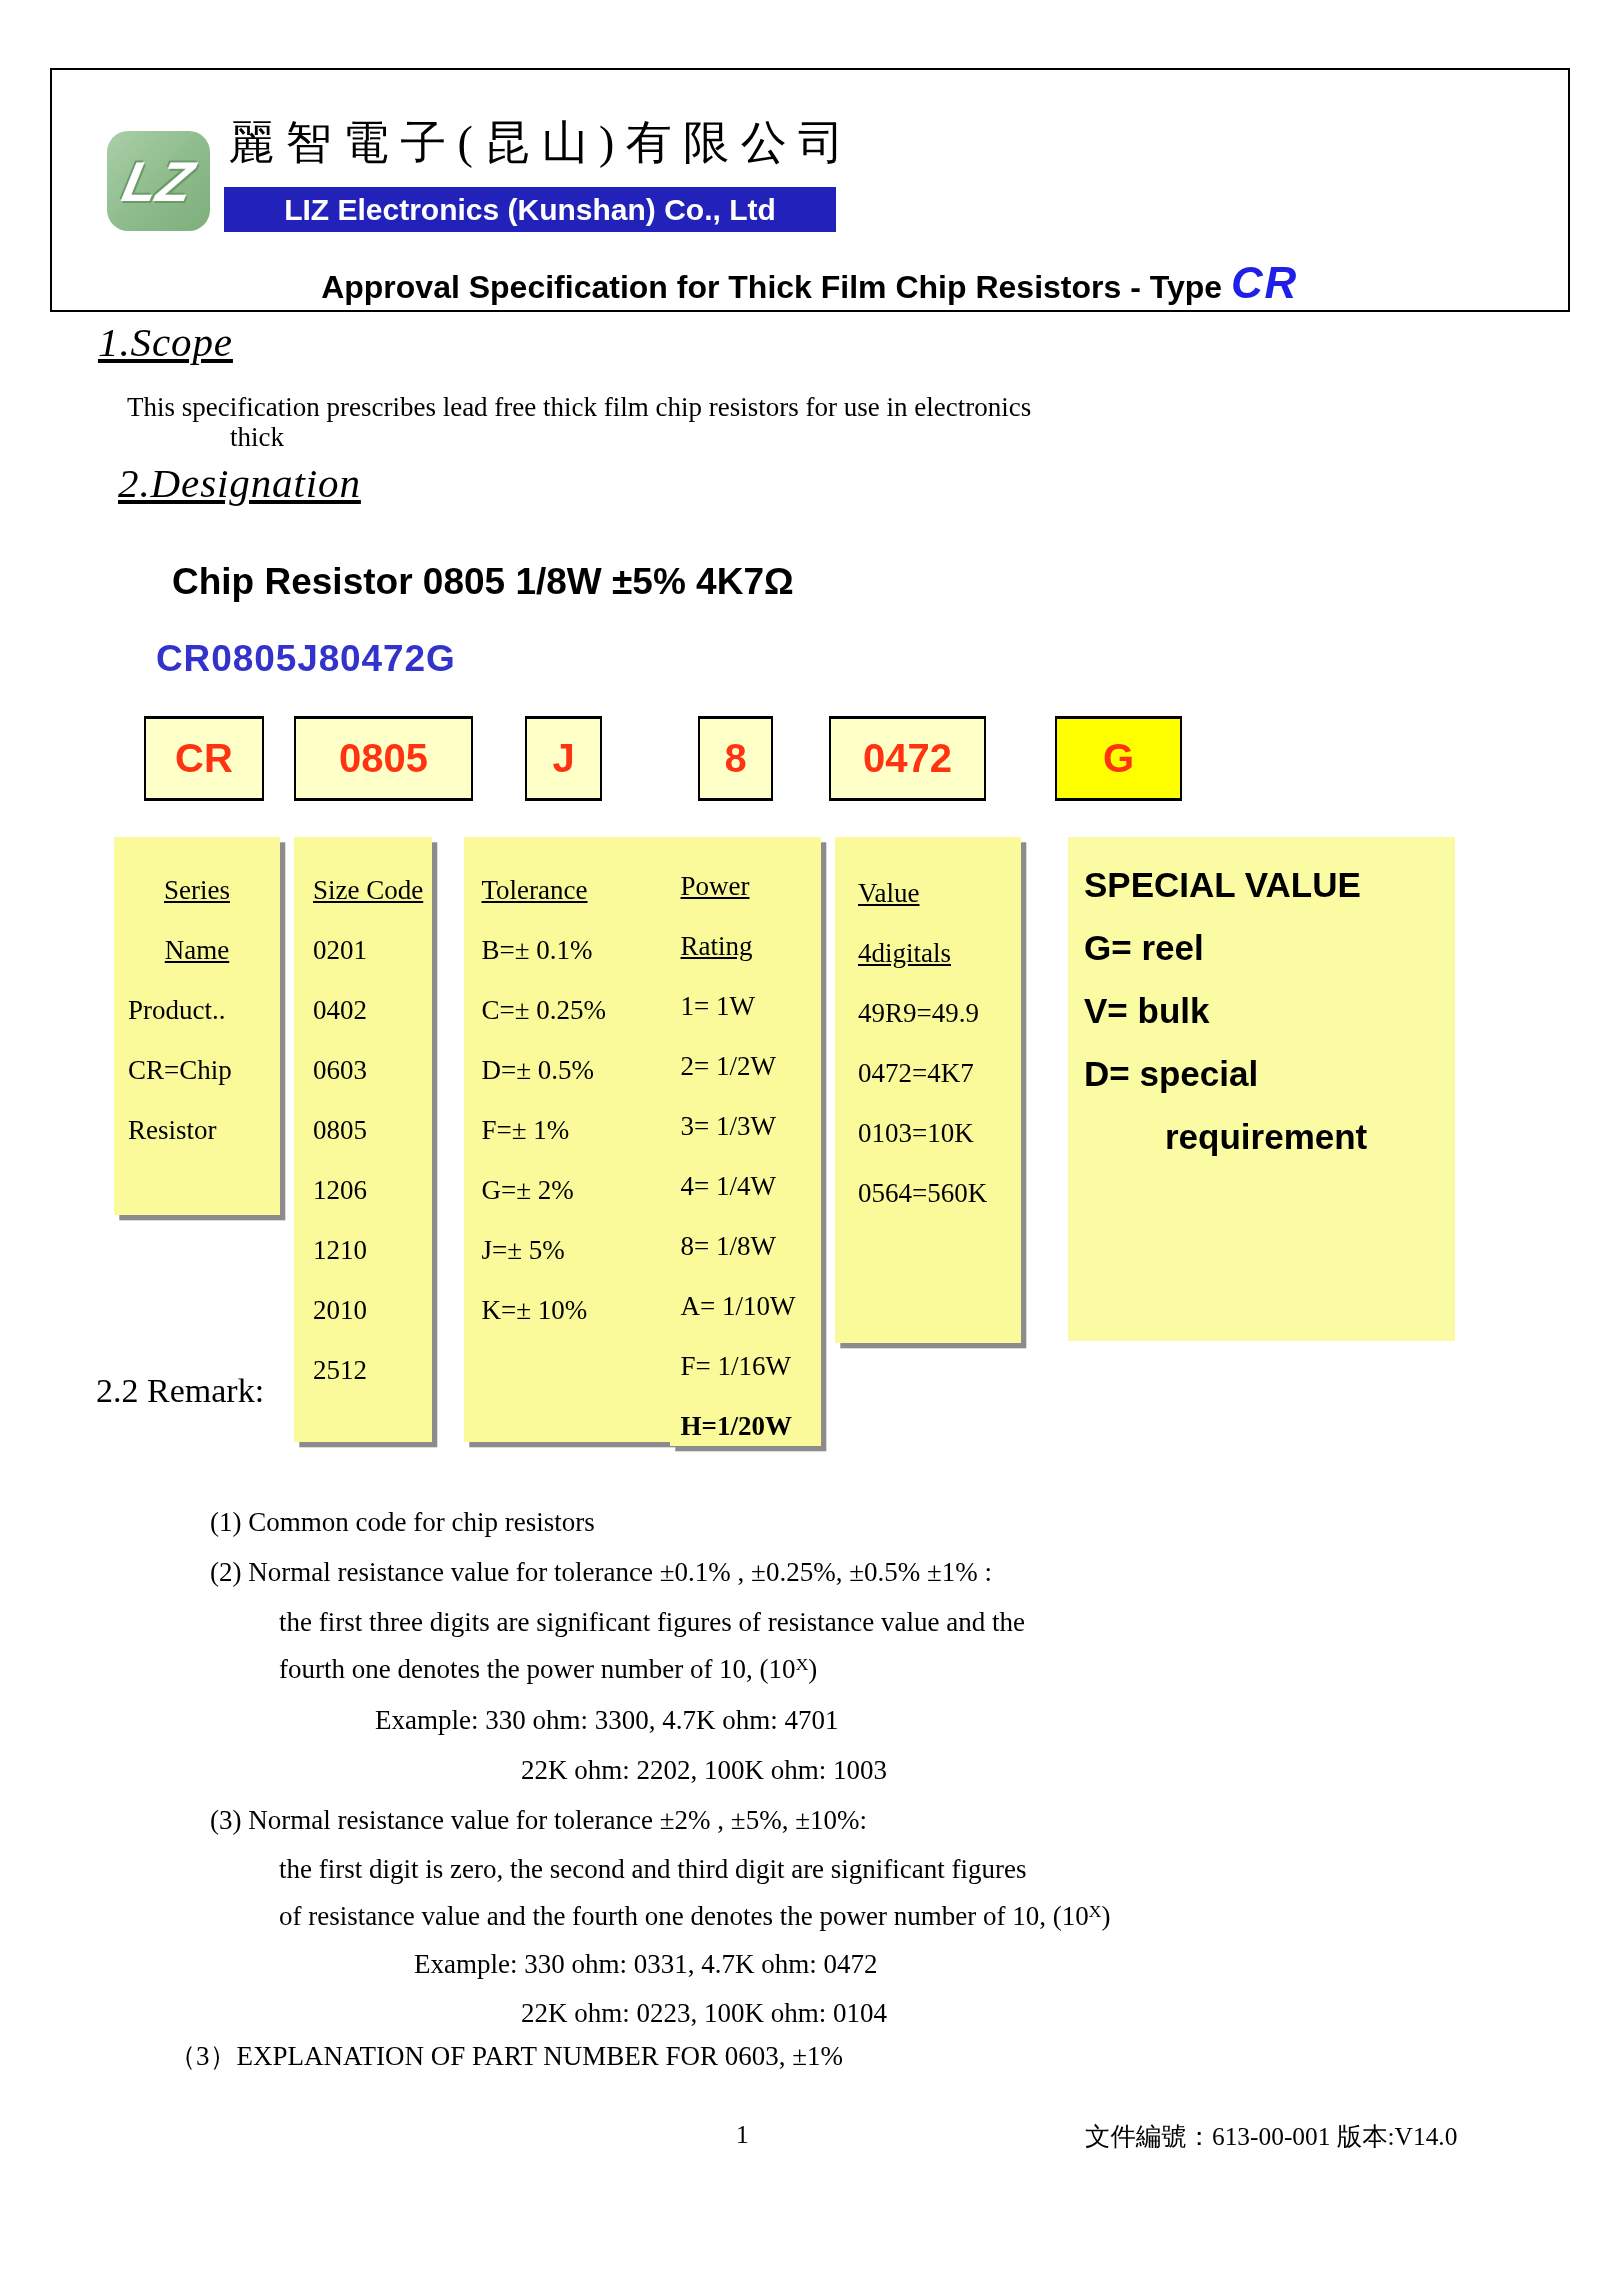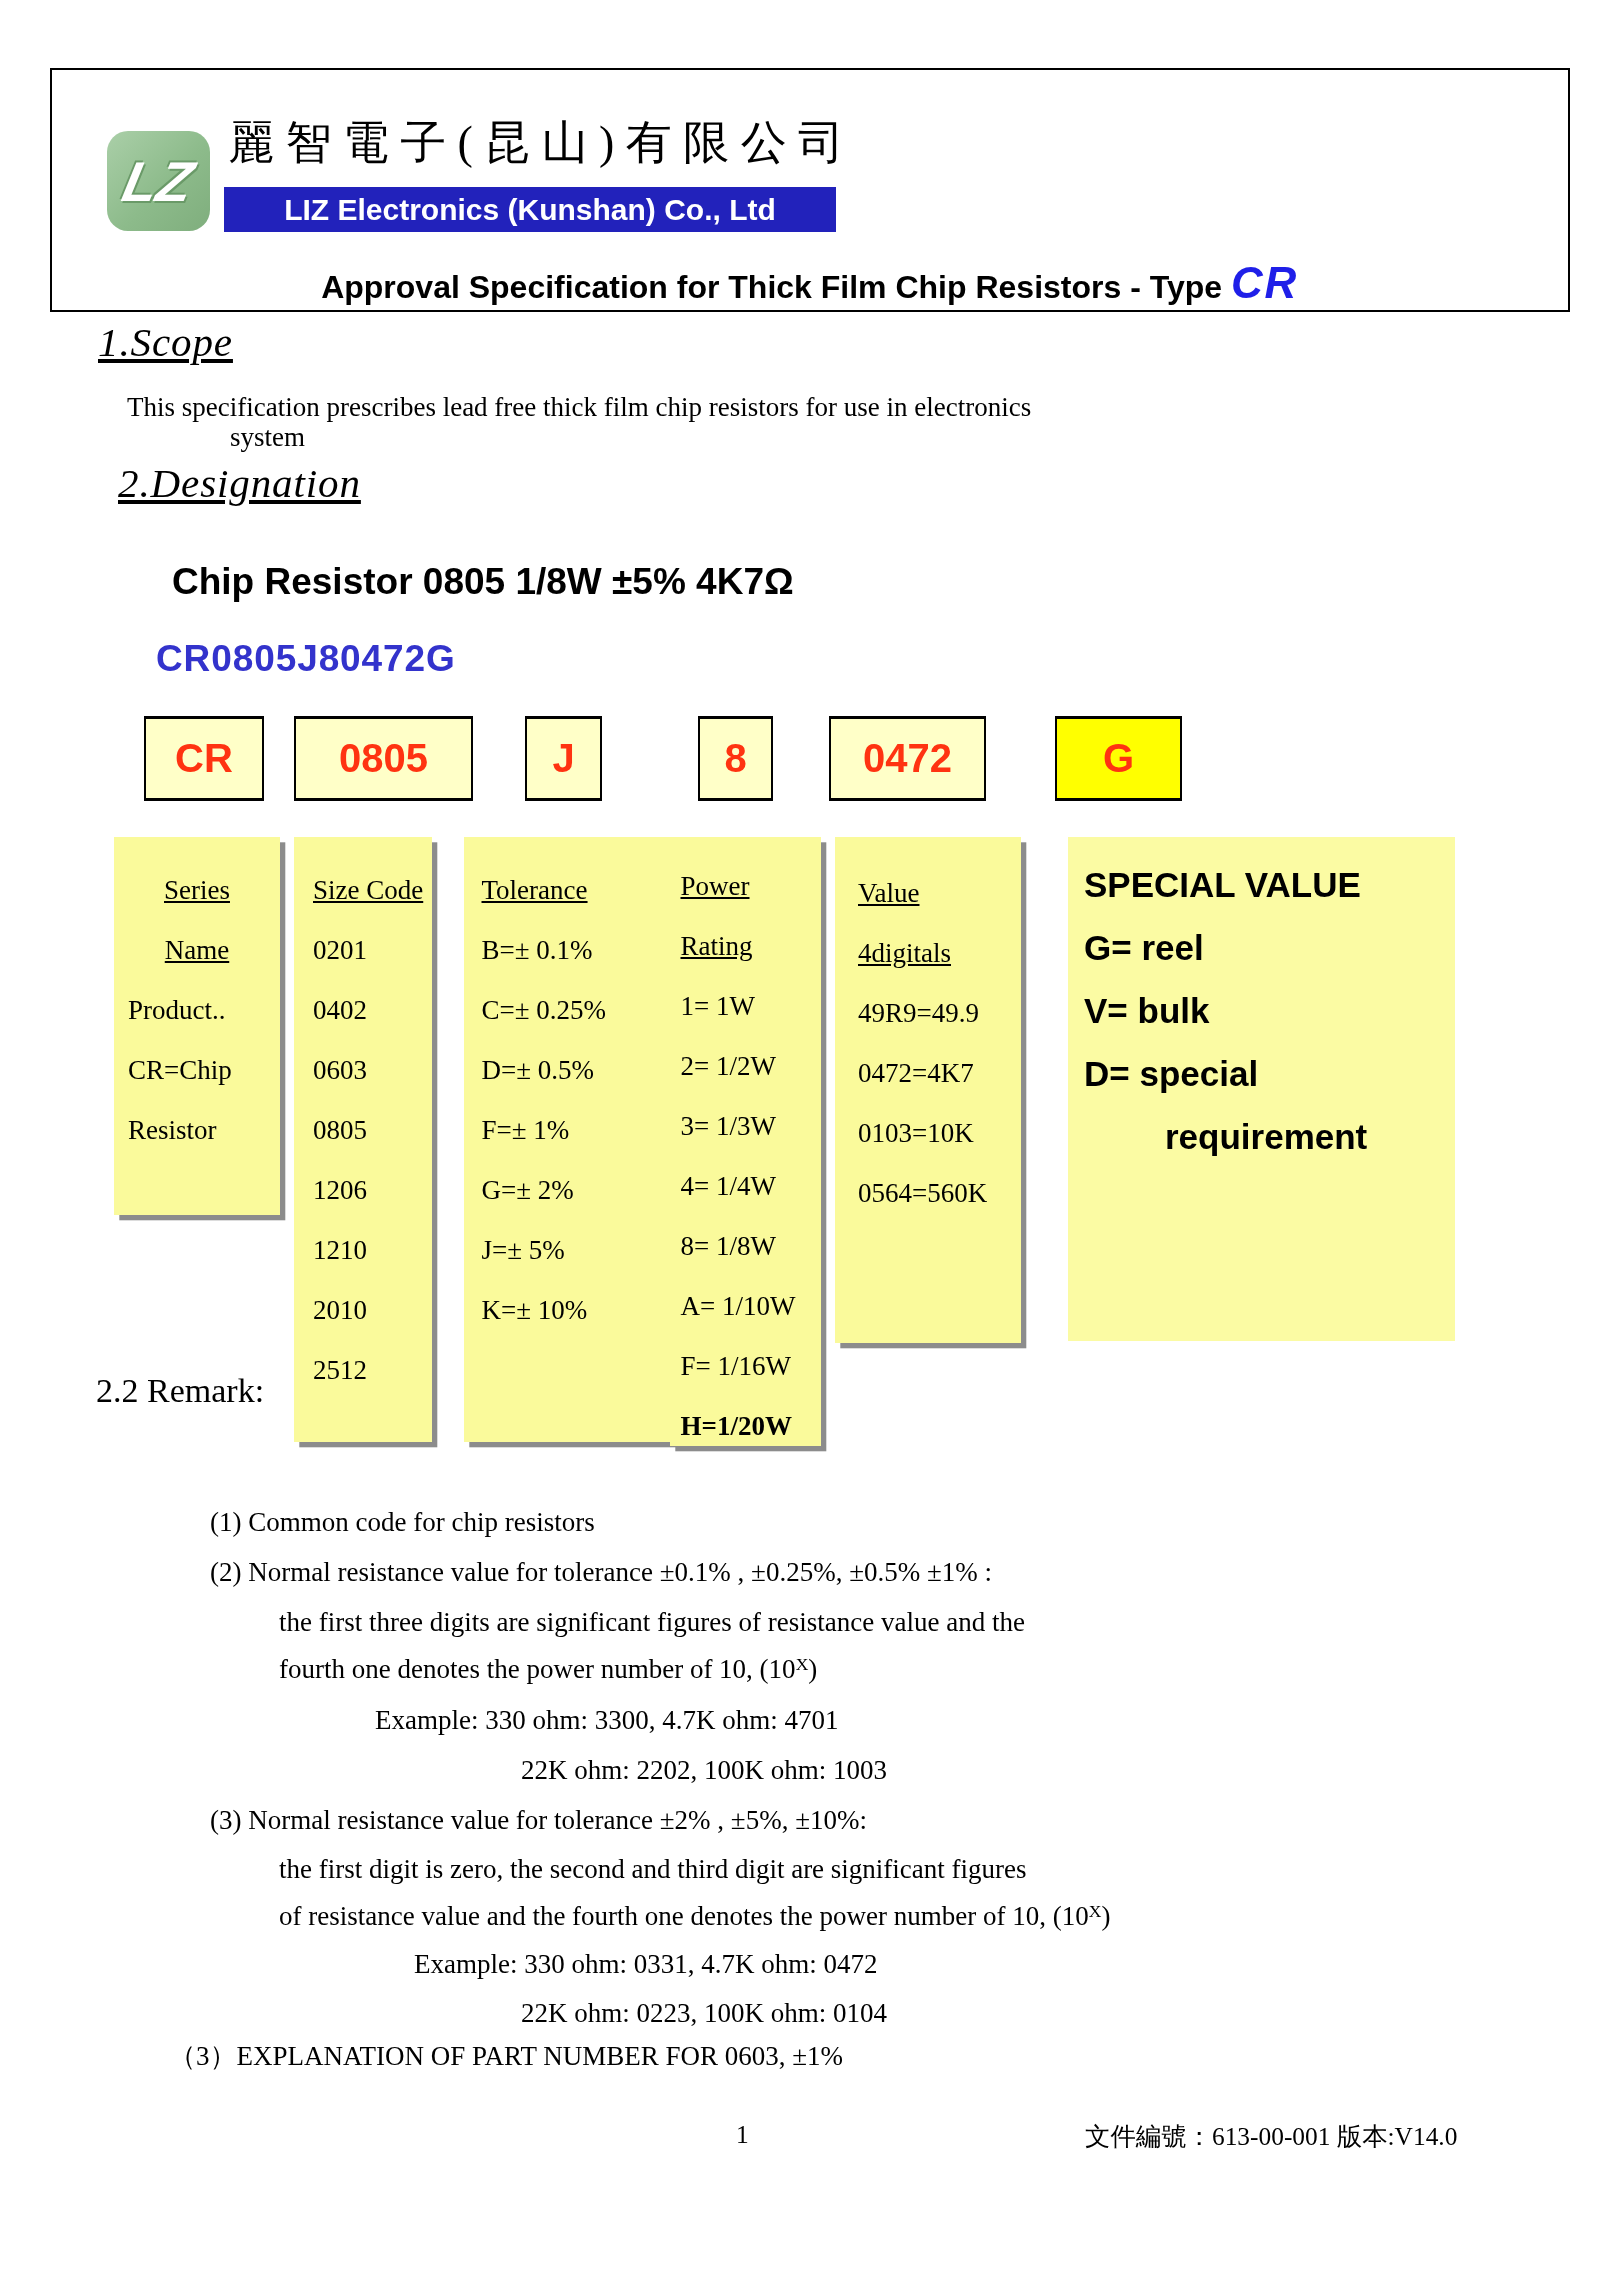--- a/index.html
+++ b/index.html
@@ -101,21 +101,21 @@
     <div class="abs" id="company-bar" style="left:172px;top:117px;">
       <span id="company-en">LIZ Electronics (Kunshan) Co., Ltd</span>
     </div>
     <div class="abs" id="doc-title" style="left:2.6px;top:188px;">
       <span>Approval Specification for Thick Film Chip Resistors - Type </span><span class="type-cr">CR</span>
     </div>
   </div>
 
   <div class="abs h-italic" id="scope-heading">1.Scope</div>
   <div class="abs" id="scope-line1">This specification prescribes lead free thick film chip resistors for use in electronics</div>
-  <div class="abs" id="scope-line2">system</div>
+  <div class="abs" id="scope-line2">thick</div>
   <div class="abs h-italic" id="designation-heading">2.Designation</div>
 
   <div class="abs" id="product-title">Chip Resistor 0805 1/8W ±5% 4K7Ω</div>
   <div class="abs" id="part-number">CR0805J80472G</div>
 
   <div class="abs code-box" id="box-cr">CR</div>
   <div class="abs code-box" id="box-0805">0805</div>
   <div class="abs code-box" id="box-j">J</div>
   <div class="abs code-box" id="box-8">8</div>
   <div class="abs code-box" id="box-0472">0472</div>

